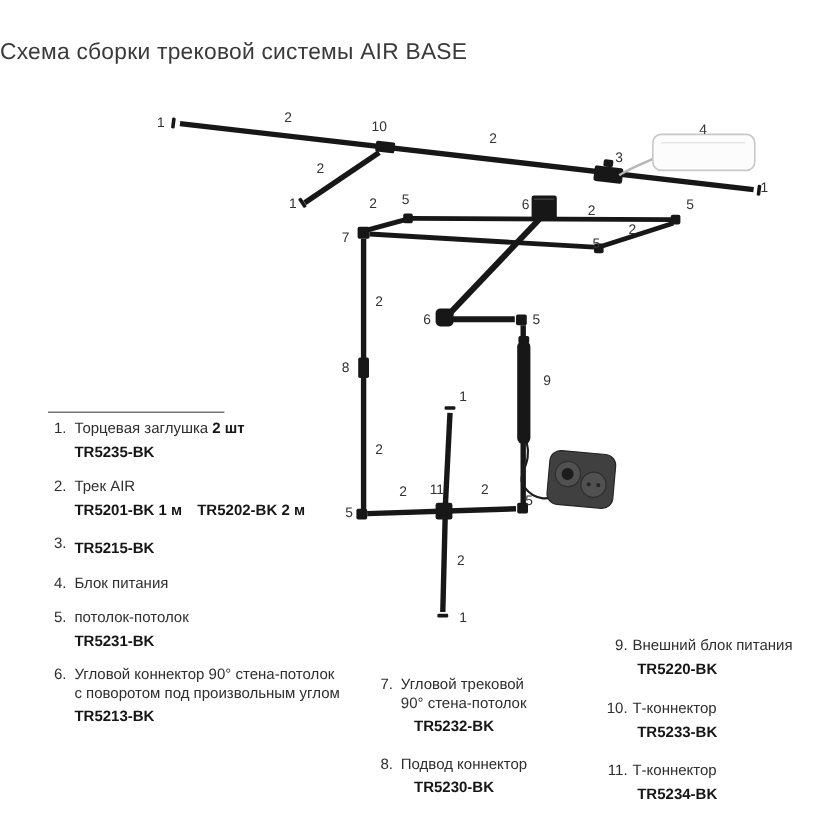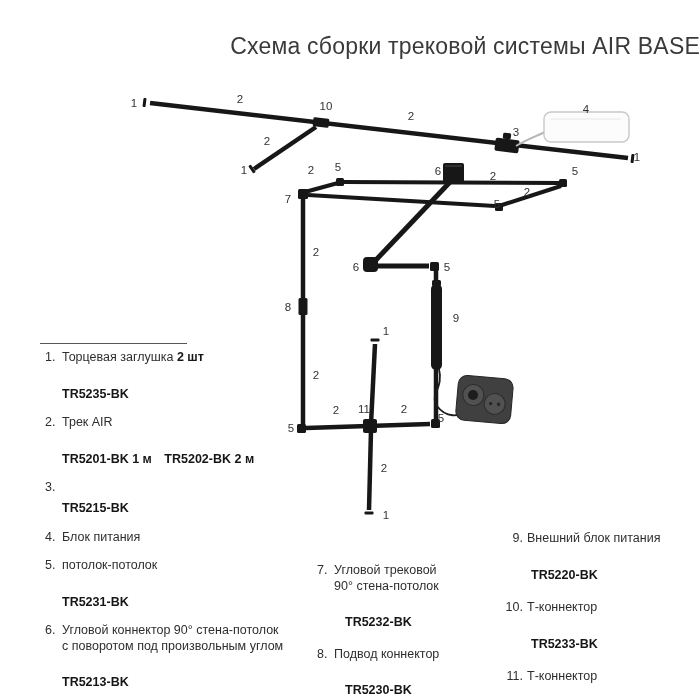--- a/index.html
+++ b/index.html
@@ -4,37 +4,37 @@
 <style>
   html,body{margin:0;padding:0;}
   body{
     width:700px;height:700px;position:relative;overflow:hidden;
     background:#ffffff;
     font-family:"Liberation Sans","DejaVu Sans",sans-serif;
     color:#2e2e2e;
   }
   .title{
     position:absolute;top:33px;left:0;width:700px;
-    text-align:right;font-size:23px;letter-spacing:.2px;color:#3a3a3a;
+    text-align:left;font-size:19px;letter-spacing:.2px;color:#3a3a3a;
   }
   #diagram-svg{position:absolute;left:0;top:0;}
   .track{stroke:#171717;fill:none;}
   .conn{fill:#171717;}
   #callouts span{
     position:absolute;transform:translate(-50%,-50%);
     font-size:11.5px;color:#333;white-space:nowrap;
   }
   .legend-col{position:absolute;font-size:12.5px;line-height:15.5px;color:#2e2e2e;}
   .legend-item{display:flex;margin-bottom:13px;}
   .legend-middle .legend-item{margin-bottom:16px;}
   .legend-right .legend-item{margin-bottom:17px;}
   .li-num{flex:none;width:17px;}
   .legend-right .li-num{width:22px;box-sizing:border-box;padding-right:4px;text-align:right;}
   .li-body{flex:1;}
-  .li-article{margin-top:21px;font-weight:bold;color:#161616;}
+  .li-article{margin-top:4px;font-weight:bold;color:#161616;}
   .legend-middle .li-article{margin-left:11px;}
   .legend-right .li-article{margin-left:4px;}
   .b{font-weight:bold;color:#161616;}
   .divider{position:absolute;left:40px;top:343px;width:147px;height:1px;background:#555;}
 </style>
 </head>
 <body>
 
 <div class="title">Схема сборки трековой системы AIR BASE</div>
 
@@ -114,21 +114,21 @@
     <path class="track" d="M371 430 L369 510" stroke-width="4.5"></path>
     <rect class="conn" x="363" y="419" width="14" height="14" rx="2"></rect>
     <rect class="conn" x="370.5" y="338.5" width="9" height="3" rx="1"></rect>
     <rect class="conn" x="364.5" y="511.5" width="9" height="3" rx="1"></rect>
   </g>
 </svg>
 
 <div id="callouts">
     <span style="left: 134px; top: 103px;">1</span>
     <span style="left: 240px; top: 99px;">2</span>
-    <span style="left: 326px; top: 106px;">10</span>
+    <span style="left: 316px; top: 106px;">10</span>
     <span style="left: 267px; top: 141px;">2</span>
     <span style="left: 244px; top: 170px;">1</span>
     <span style="left: 411px; top: 116px;">2</span>
     <span style="left: 516px; top: 132px;">3</span>
     <span style="left: 586px; top: 109px;">4</span>
     <span style="left: 637px; top: 157px;">1</span>
     <span style="left: 311px; top: 170px;">2</span>
     <span style="left: 338px; top: 167px;">5</span>
     <span style="left: 438px; top: 171px;">6</span>
     <span style="left: 493px; top: 176px;">2</span>

